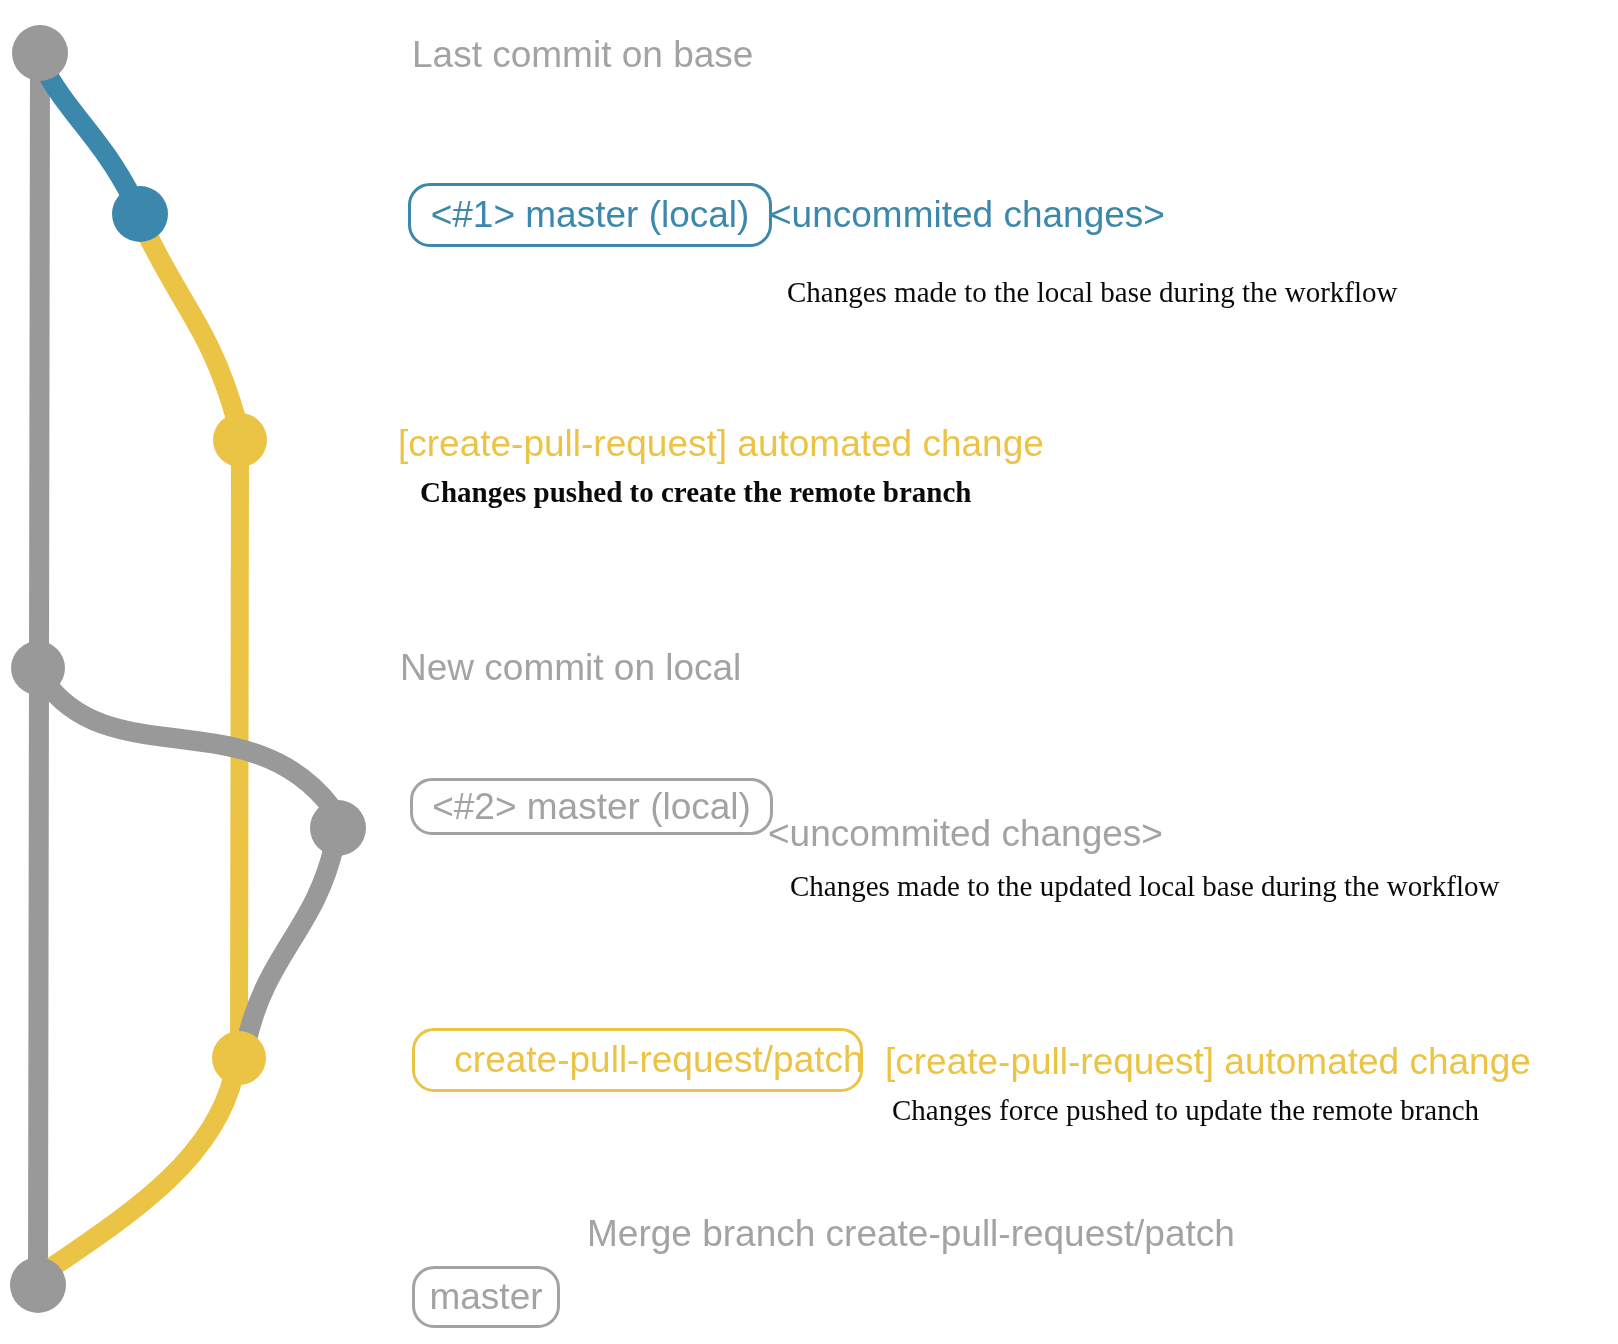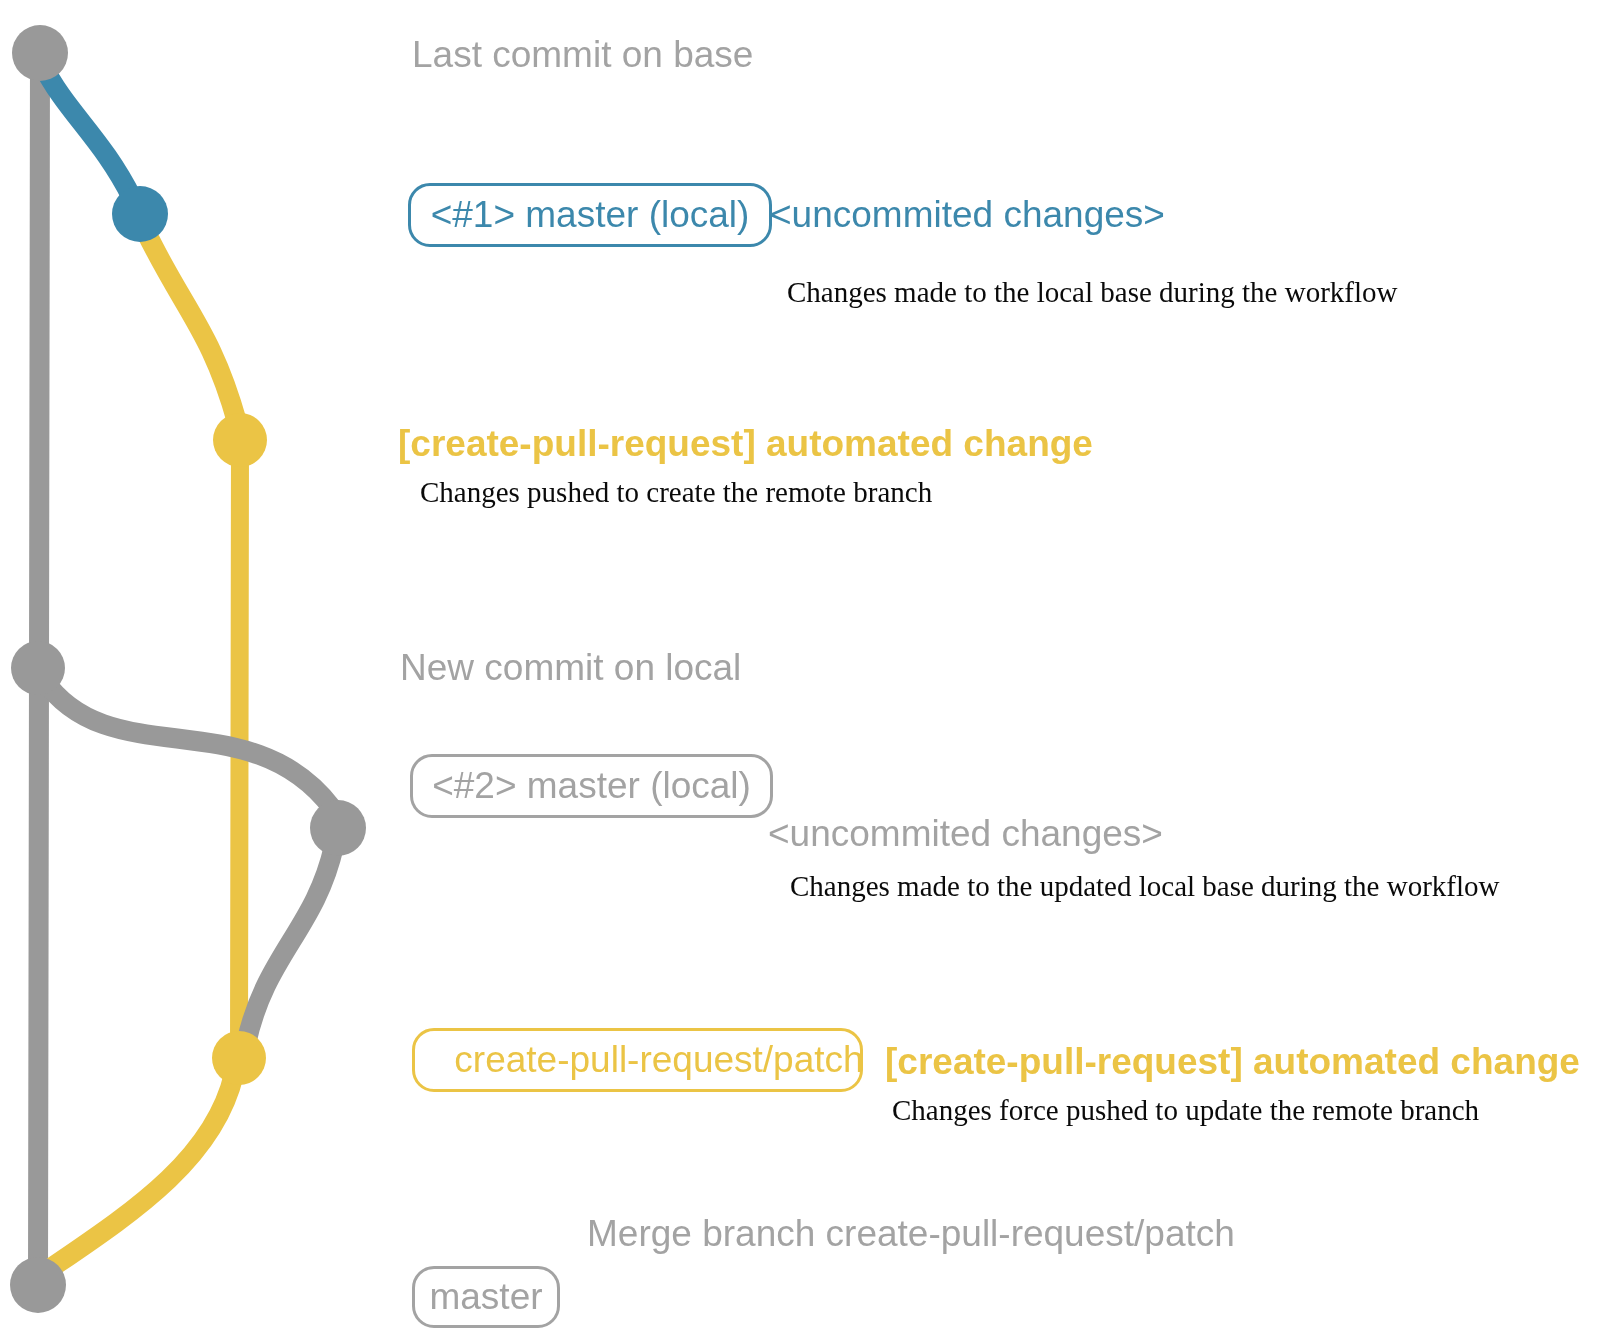--- a/index.html
+++ b/index.html
@@ -18,44 +18,44 @@
   .fill-blue{fill:var(--blue);}
   .fill-yellow{fill:var(--yellow);}
   .edge{fill:none;stroke-linecap:round;}
 
   .lbl{
     position:absolute;white-space:nowrap;
     font-size:37px;line-height:46px;
   }
   .lbl.gray{color:var(--gray-text);}
   .lbl.blue{color:var(--blue);}
-  .lbl.yellow{color:var(--yellow);font-weight:bold;}
+  .lbl.yellow{color:var(--yellow);}
   .desc{
     position:absolute;white-space:nowrap;
     font-family:"Liberation Serif",serif;
     font-size:29px;line-height:38px;color:var(--black);
   }
   .tagbox{
     position:absolute;display:flex;align-items:center;justify-content:center;
     border-radius:22px;border:3px solid;box-sizing:border-box;
     font-size:37px;white-space:nowrap;background:#fff;text-align:center;
   }
   .tagbox.blue{border-color:var(--blue);color:var(--blue);}
   .tagbox.gray{border-color:var(--gray-text);color:var(--gray-text);}
   .tagbox.yellow{border-color:var(--yellow);color:var(--yellow);padding-left:43px;}
 
   
   .p-row1{left:412px;top:32px;}
   .p-box1{left:408px;top:183px;width:364px;height:64px;}
   .p-ann1{left:770px;top:192px;}
   .p-desc1{left:787px;top:247px;margin-top:26px;}
   .p-ann2{left:398px;top:421px;}
-  .p-desc2{left:420px;top:473px;}
+  .p-desc2{left:420px;top:473px;font-weight:bold;}
   .p-row4{left:400px;top:645px;}
-  .p-box2{left:410px;top:754px;width:363px;height:64px;}
+  .p-box2{left:410px;top:778px;width:363px;height:57px;}
   .p-ann3{left:768px;top:811px;}
   .p-desc3{left:790px;top:867px;}
   .p-box3{left:412px;top:1028px;width:451px;height:64px;}
   .p-ann4{left:885px;top:1039px;}
   .p-desc4{left:892px;top:1091px;}
   .p-box4{left:412px;top:1266px;width:148px;height:62px;}
   .p-row7{left:587px;top:1211px;}
 </style>
 </head>
 <body>

